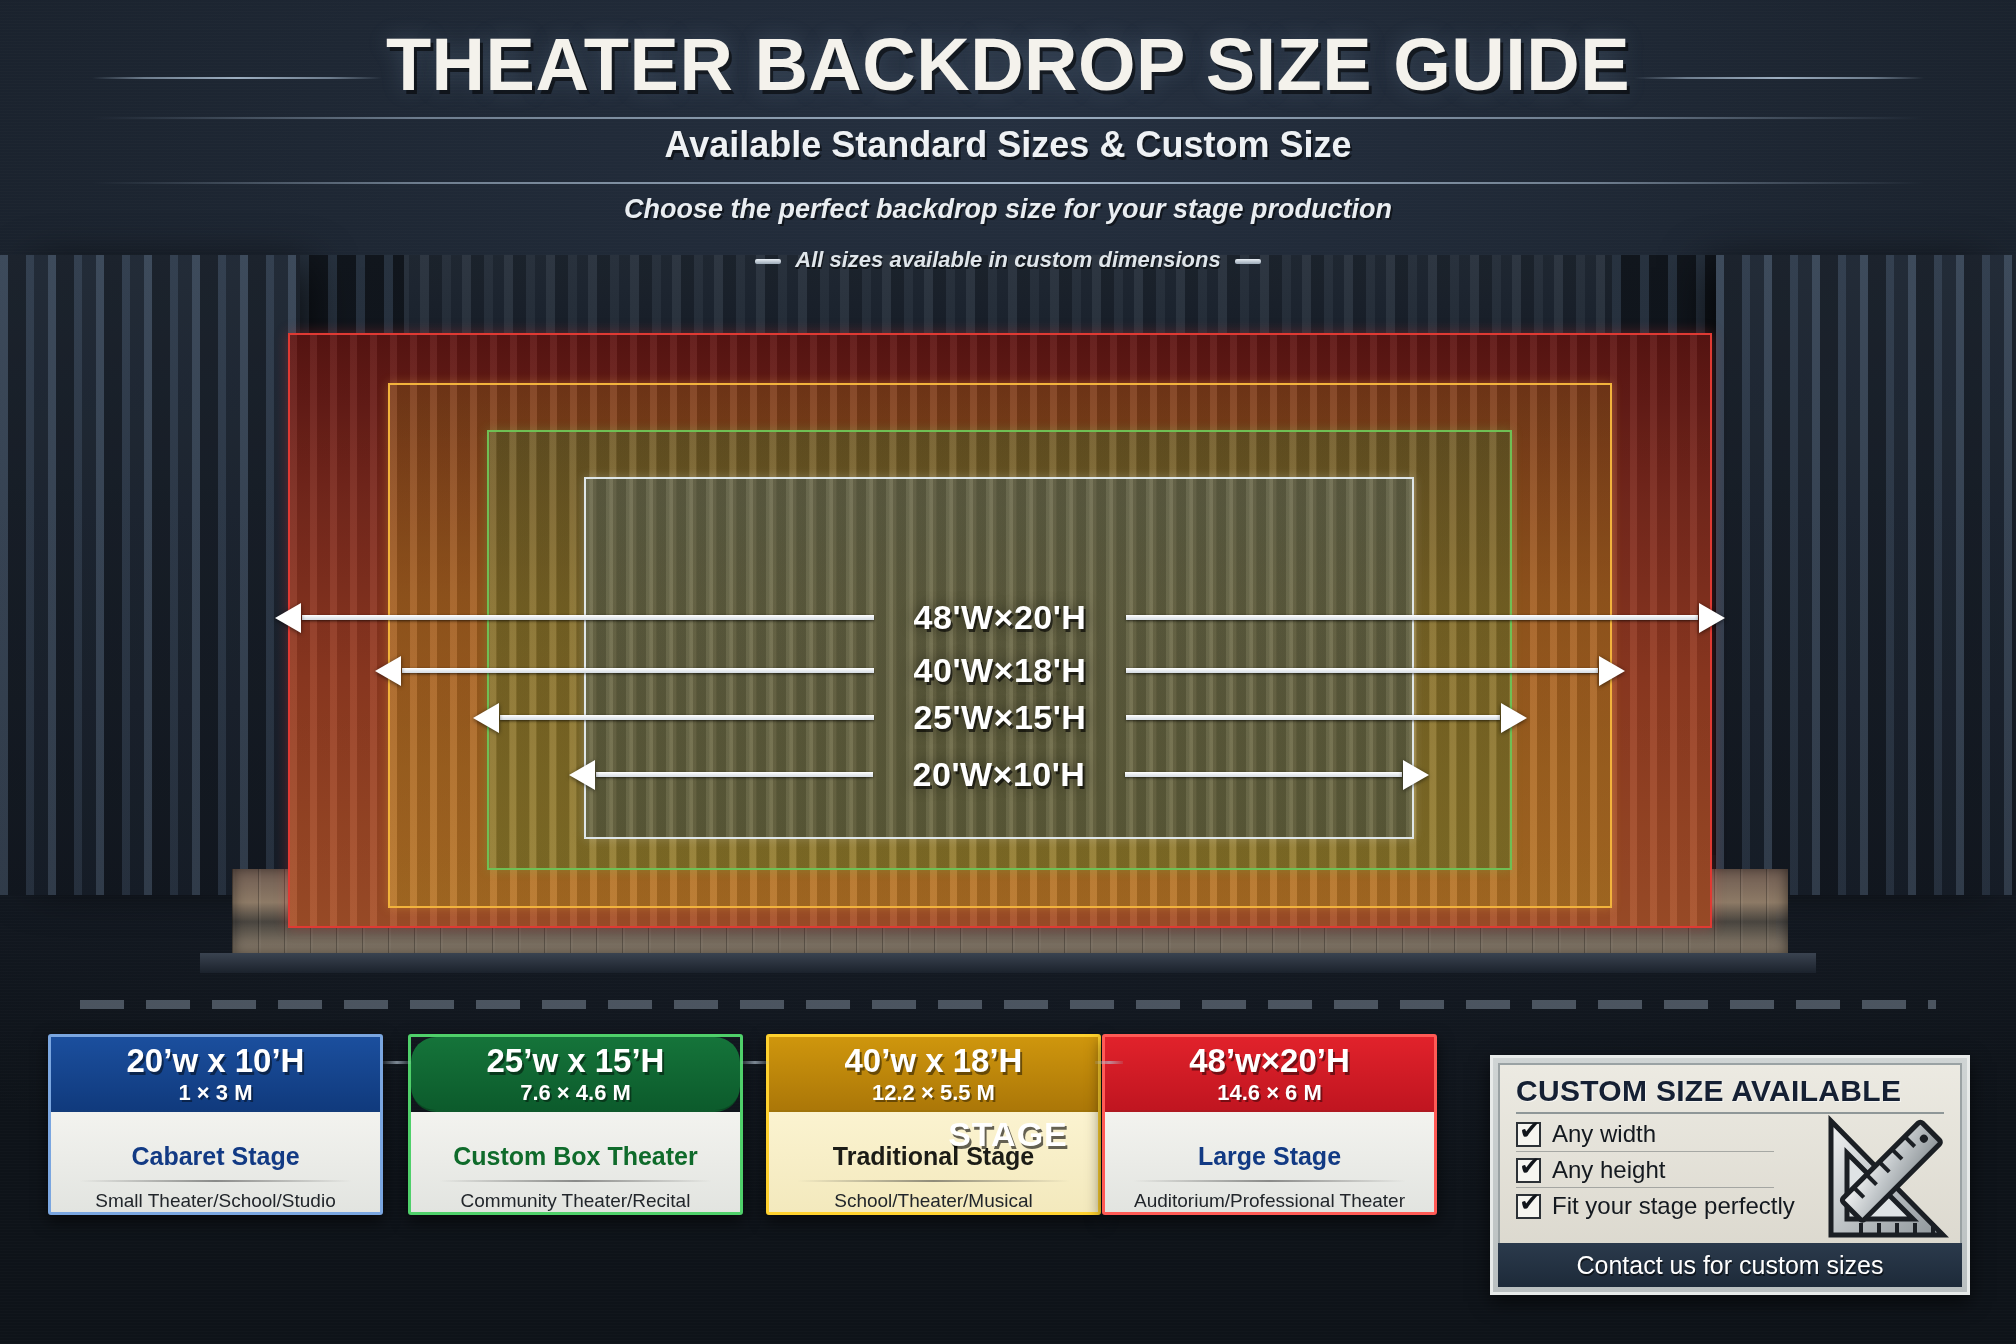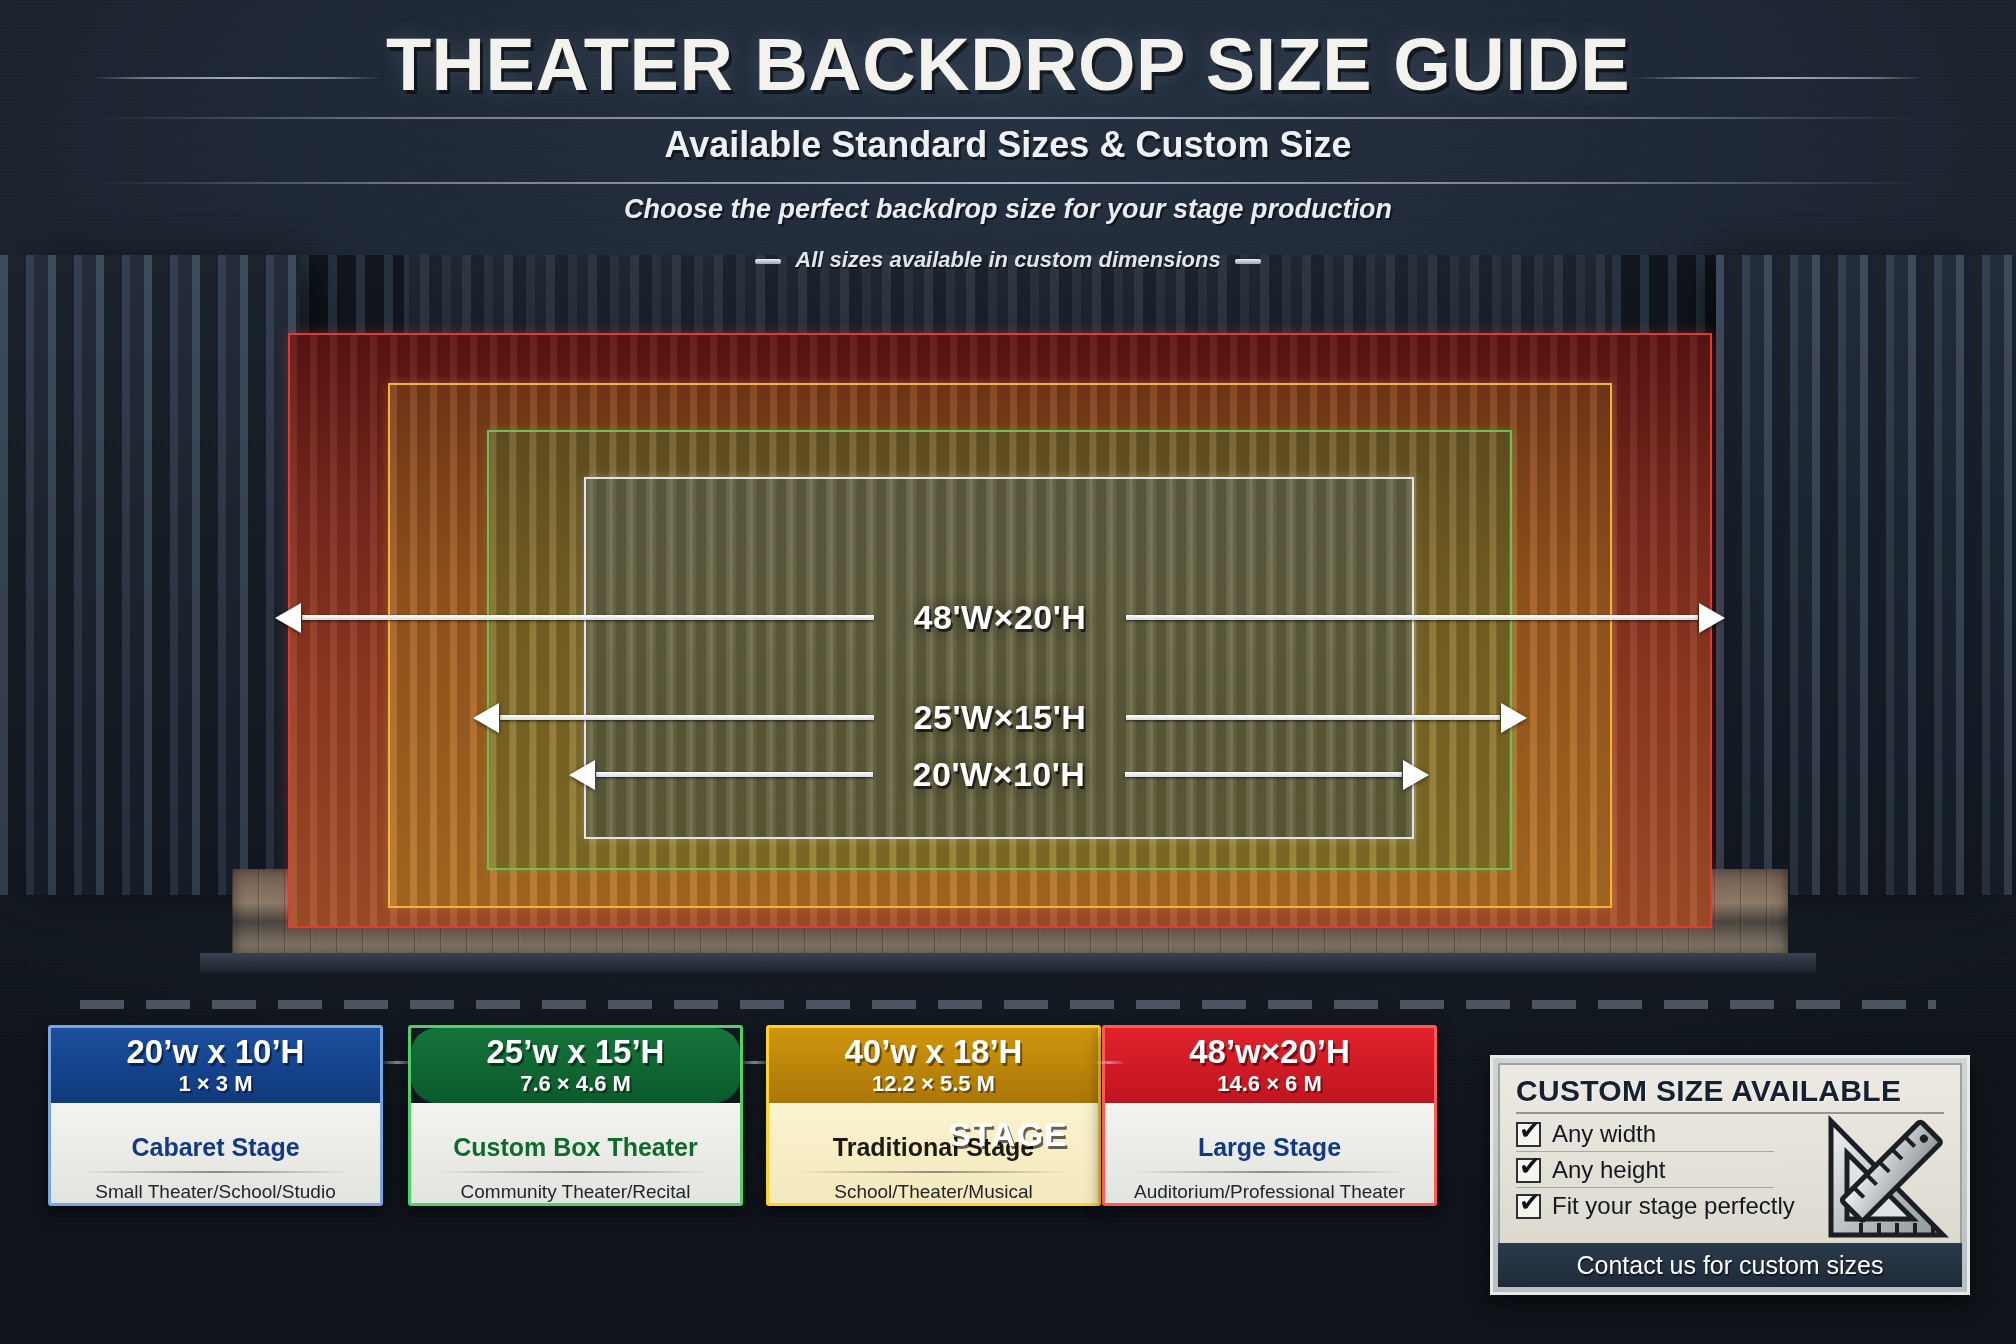--- a/index.html
+++ b/index.html
@@ -219,21 +219,21 @@
   #dashes {
     position:absolute; top:1000px; left:80px; width:1856px; height:9px; z-index:6;
     background:repeating-linear-gradient(90deg,
       #555f6b 0 44px, transparent 44px 66px);
     opacity:.85;
   }
 
   
   #cards { position:absolute; top:1025px; left:0; width:2016px; height:300px; z-index:7; }
   .card {
-    position:absolute; top:0; width:335px;
+    position:absolute; top:9px; width:335px;
     border-radius:3px;
     box-shadow:0 6px 16px rgba(0,0,0,.6);
     overflow:hidden;
   }
   .card .head {
     height:75px; padding-top:7px;
     text-align:center; color:#fff;
     border-bottom:2px solid rgba(0,0,0,.22);
   }
   .card .head .imp {
@@ -365,20 +365,25 @@
     <div class="sizerect" id="rect25">
         <div class="pleat"></div>
       </div>
     <div class="sizerect" id="rect20">
         <div class="pleat"></div>
       </div>
 
     <div class="dimrow" id="dim48">
       <div class="bar l"></div>
       <div class="lbl">48'W×20'H</div>
+      <div class="bar r"></div>
+    </div>
+    <div class="dimrow" id="dim40">
+      <div class="bar l"></div>
+      <div class="lbl">40'W×18'H</div>
       <div class="bar r"></div>
     </div>
     <div class="dimrow" id="dim25">
       <div class="bar l"></div>
       <div class="lbl">25'W×15'H</div>
       <div class="bar r"></div>
     </div>
     <div class="dimrow" id="dim20">
       <div class="bar l"></div>
       <div class="lbl">20'W×10'H</div>

